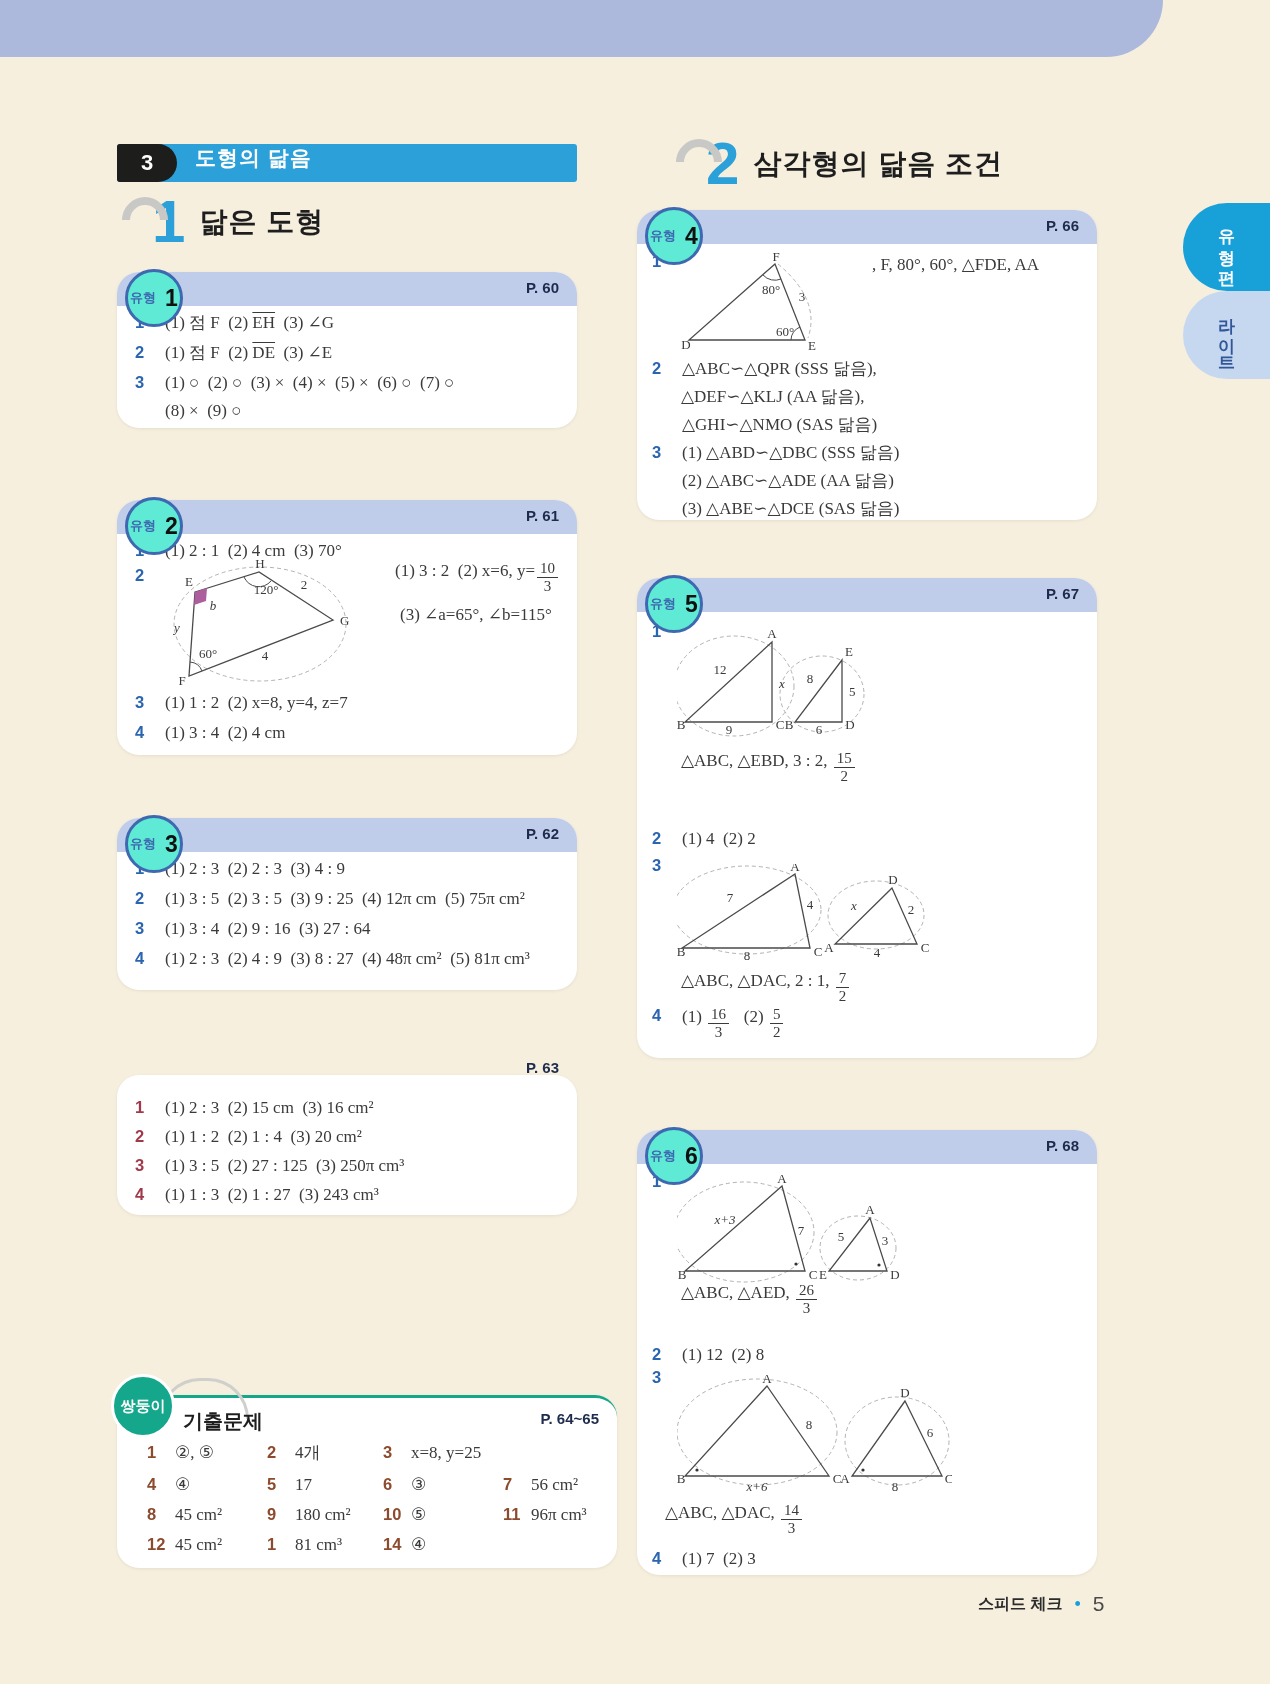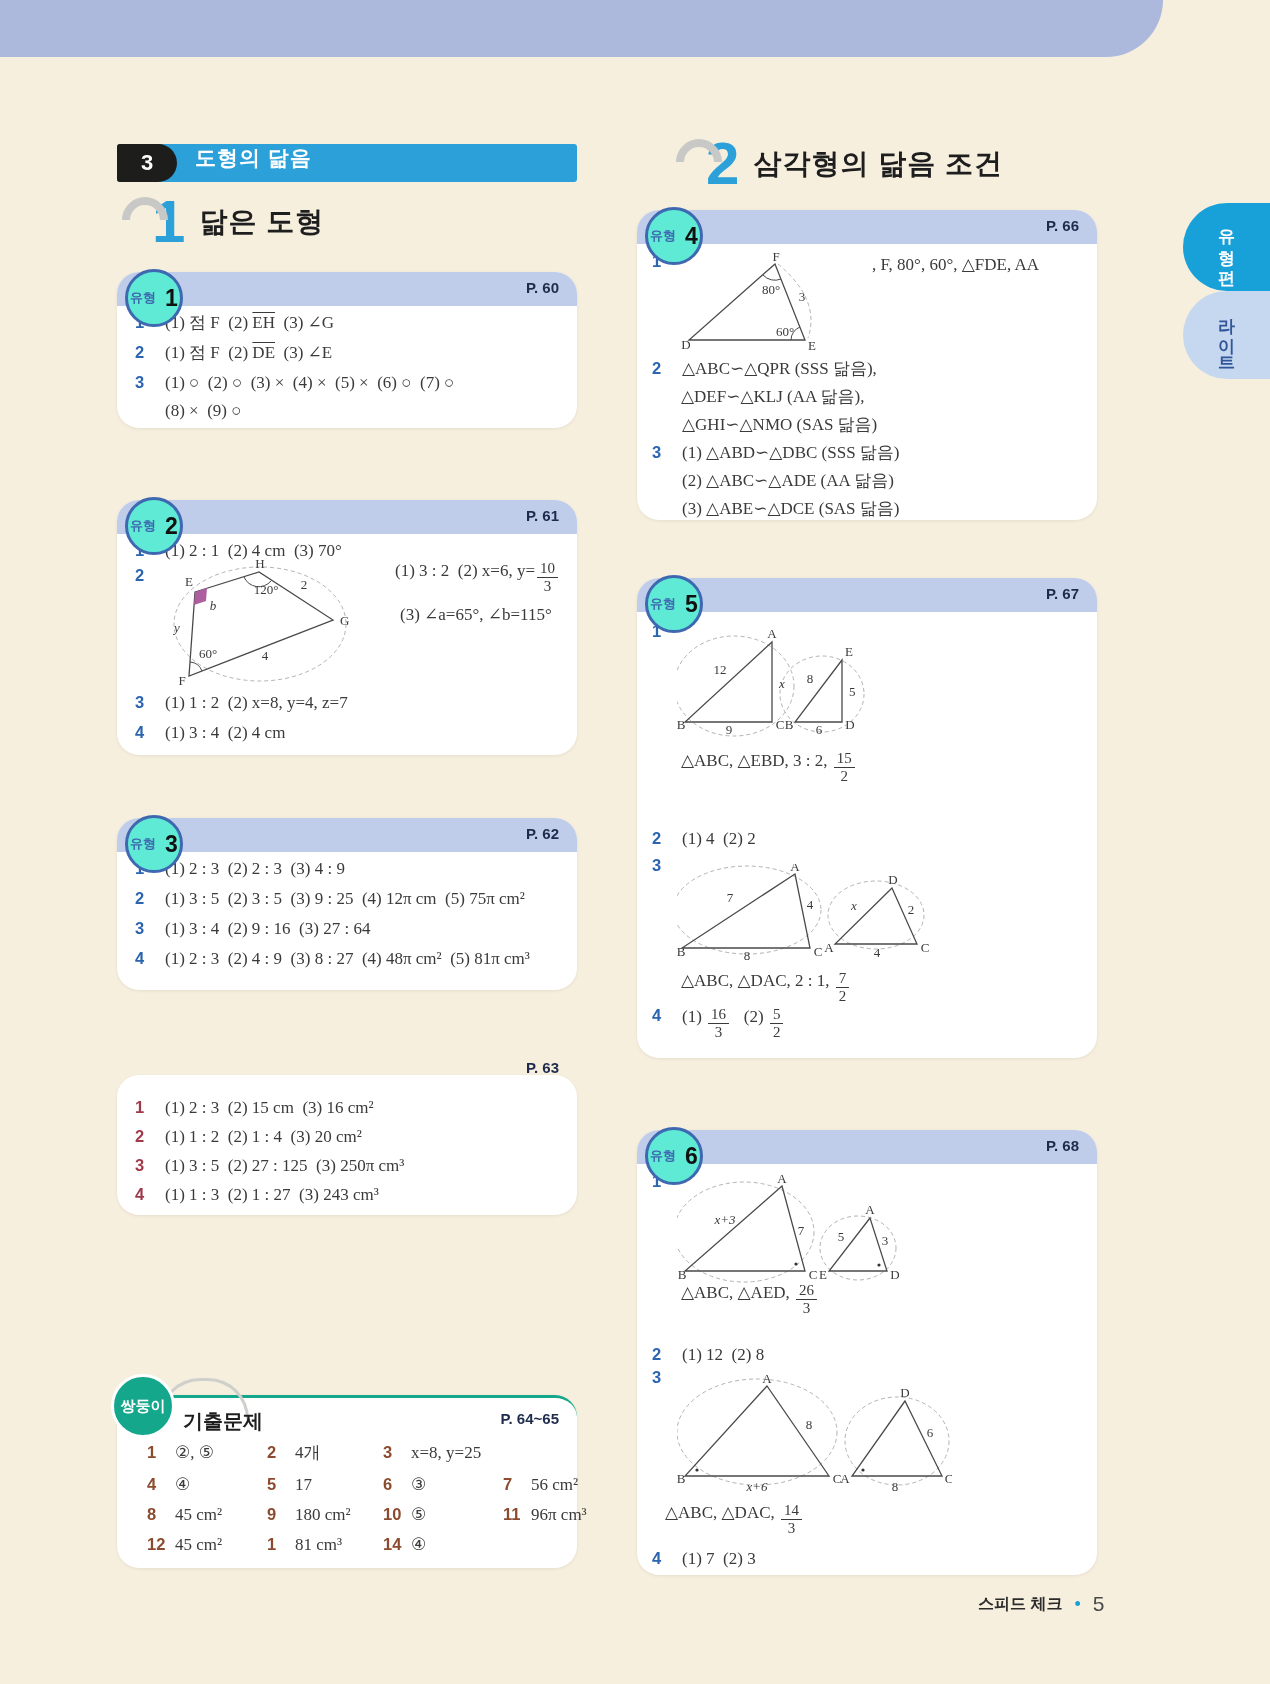--- a/index.html
+++ b/index.html
@@ -207,21 +207,21 @@
     <div class="row" style="left:18px;top:80px">
       <span class="n nr">3</span>
       <span class="t">(1) 3 : 5  (2) 27 : 125  (3) 250π cm³</span>
     </div>
     <div class="row" style="left:18px;top:109px">
       <span class="n nr">4</span>
       <span class="t">(1) 1 : 3  (2) 1 : 27  (3) 243 cm³</span>
     </div>
   </section>
 
-  <section class="box twinbox" style="left:117px;top:1395px;width:460px;height:170px">
+  <section class="box twinbox" style="left:117px;top:1395px;width:500px;height:170px">
     <div class="twinarc"></div>
     <div class="twinbadge">쌍둥이</div>
     <div class="twintitle">기출문제</div>
     <div class="pnum" style="top:12px">P. 64~65</div>
 
     <div class="row" style="left:30px;top:44px">
         <span class="n br">1</span>
         <span class="t">②, ⑤</span>
       </div>
     <div class="row" style="left:150px;top:44px">

